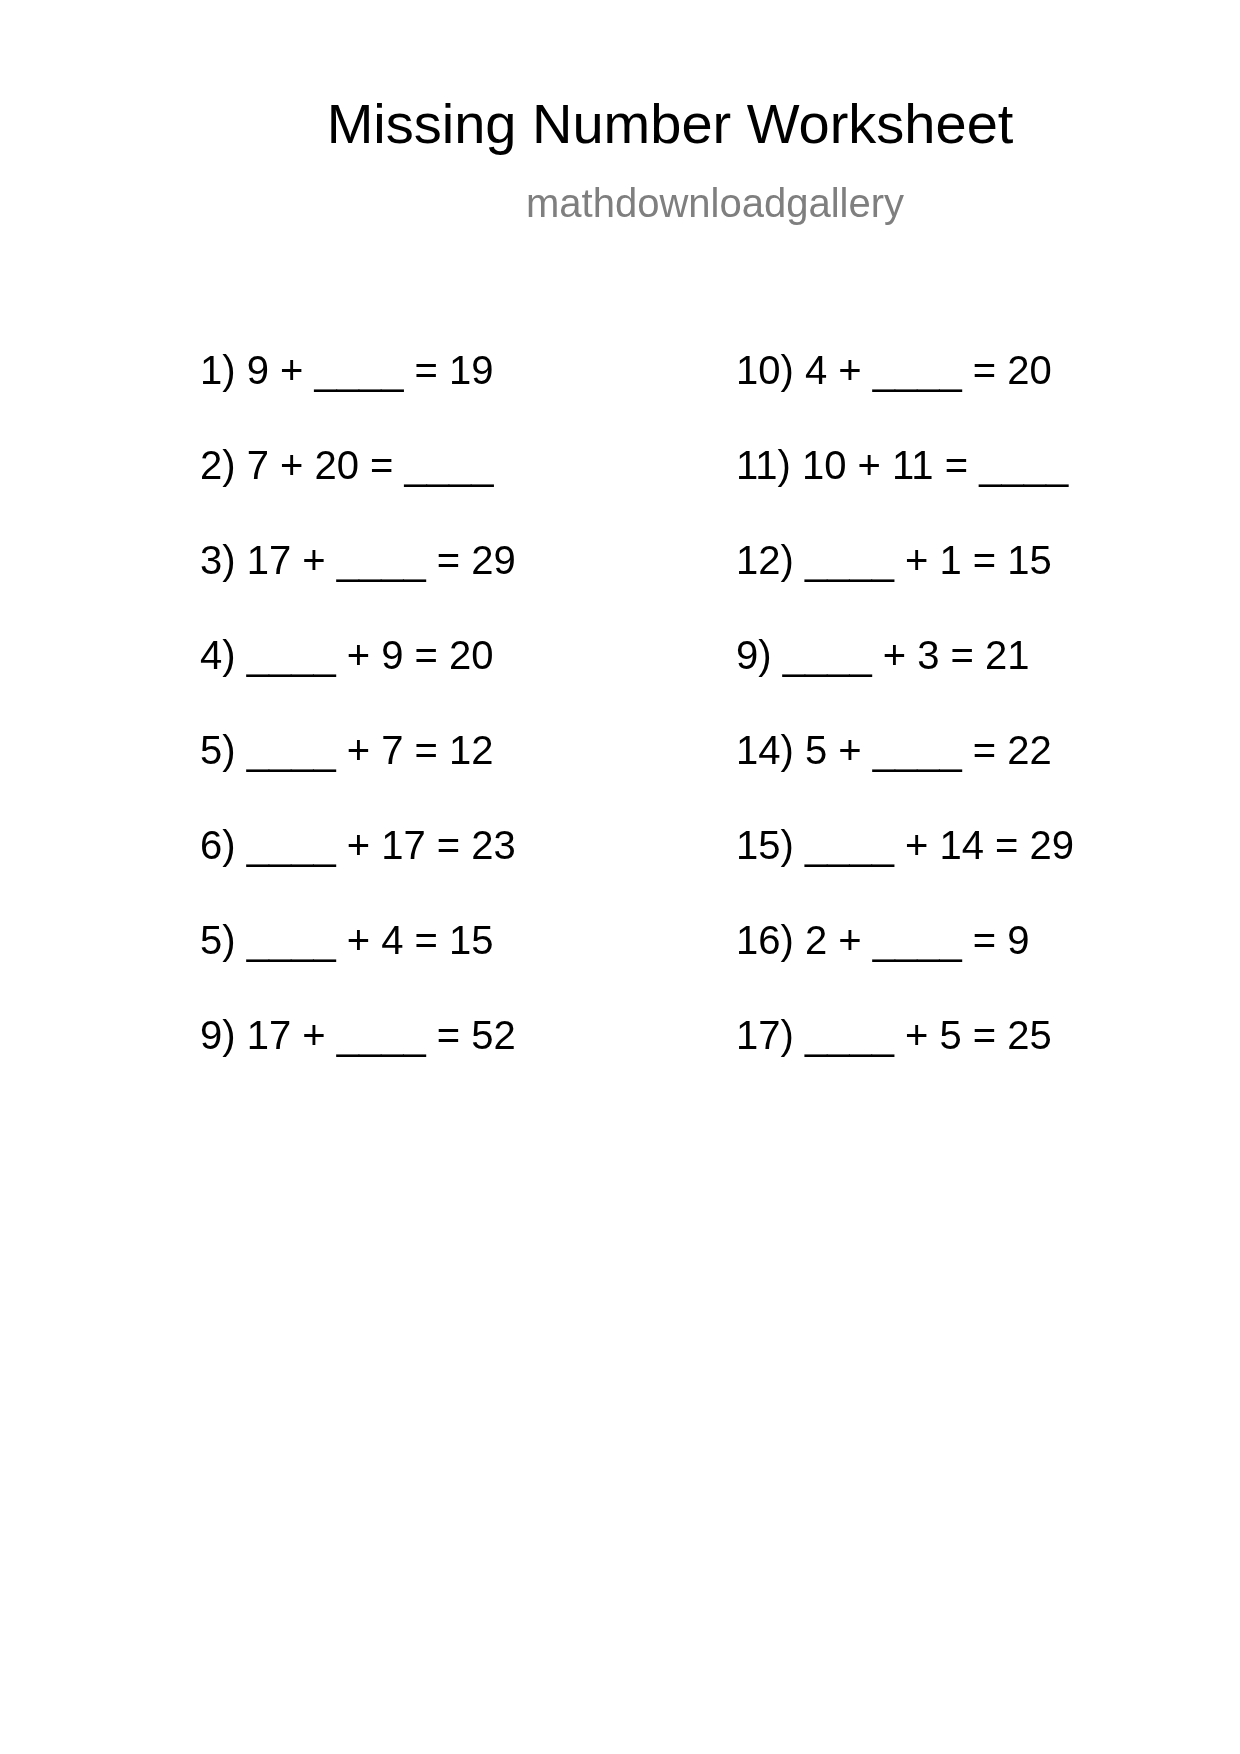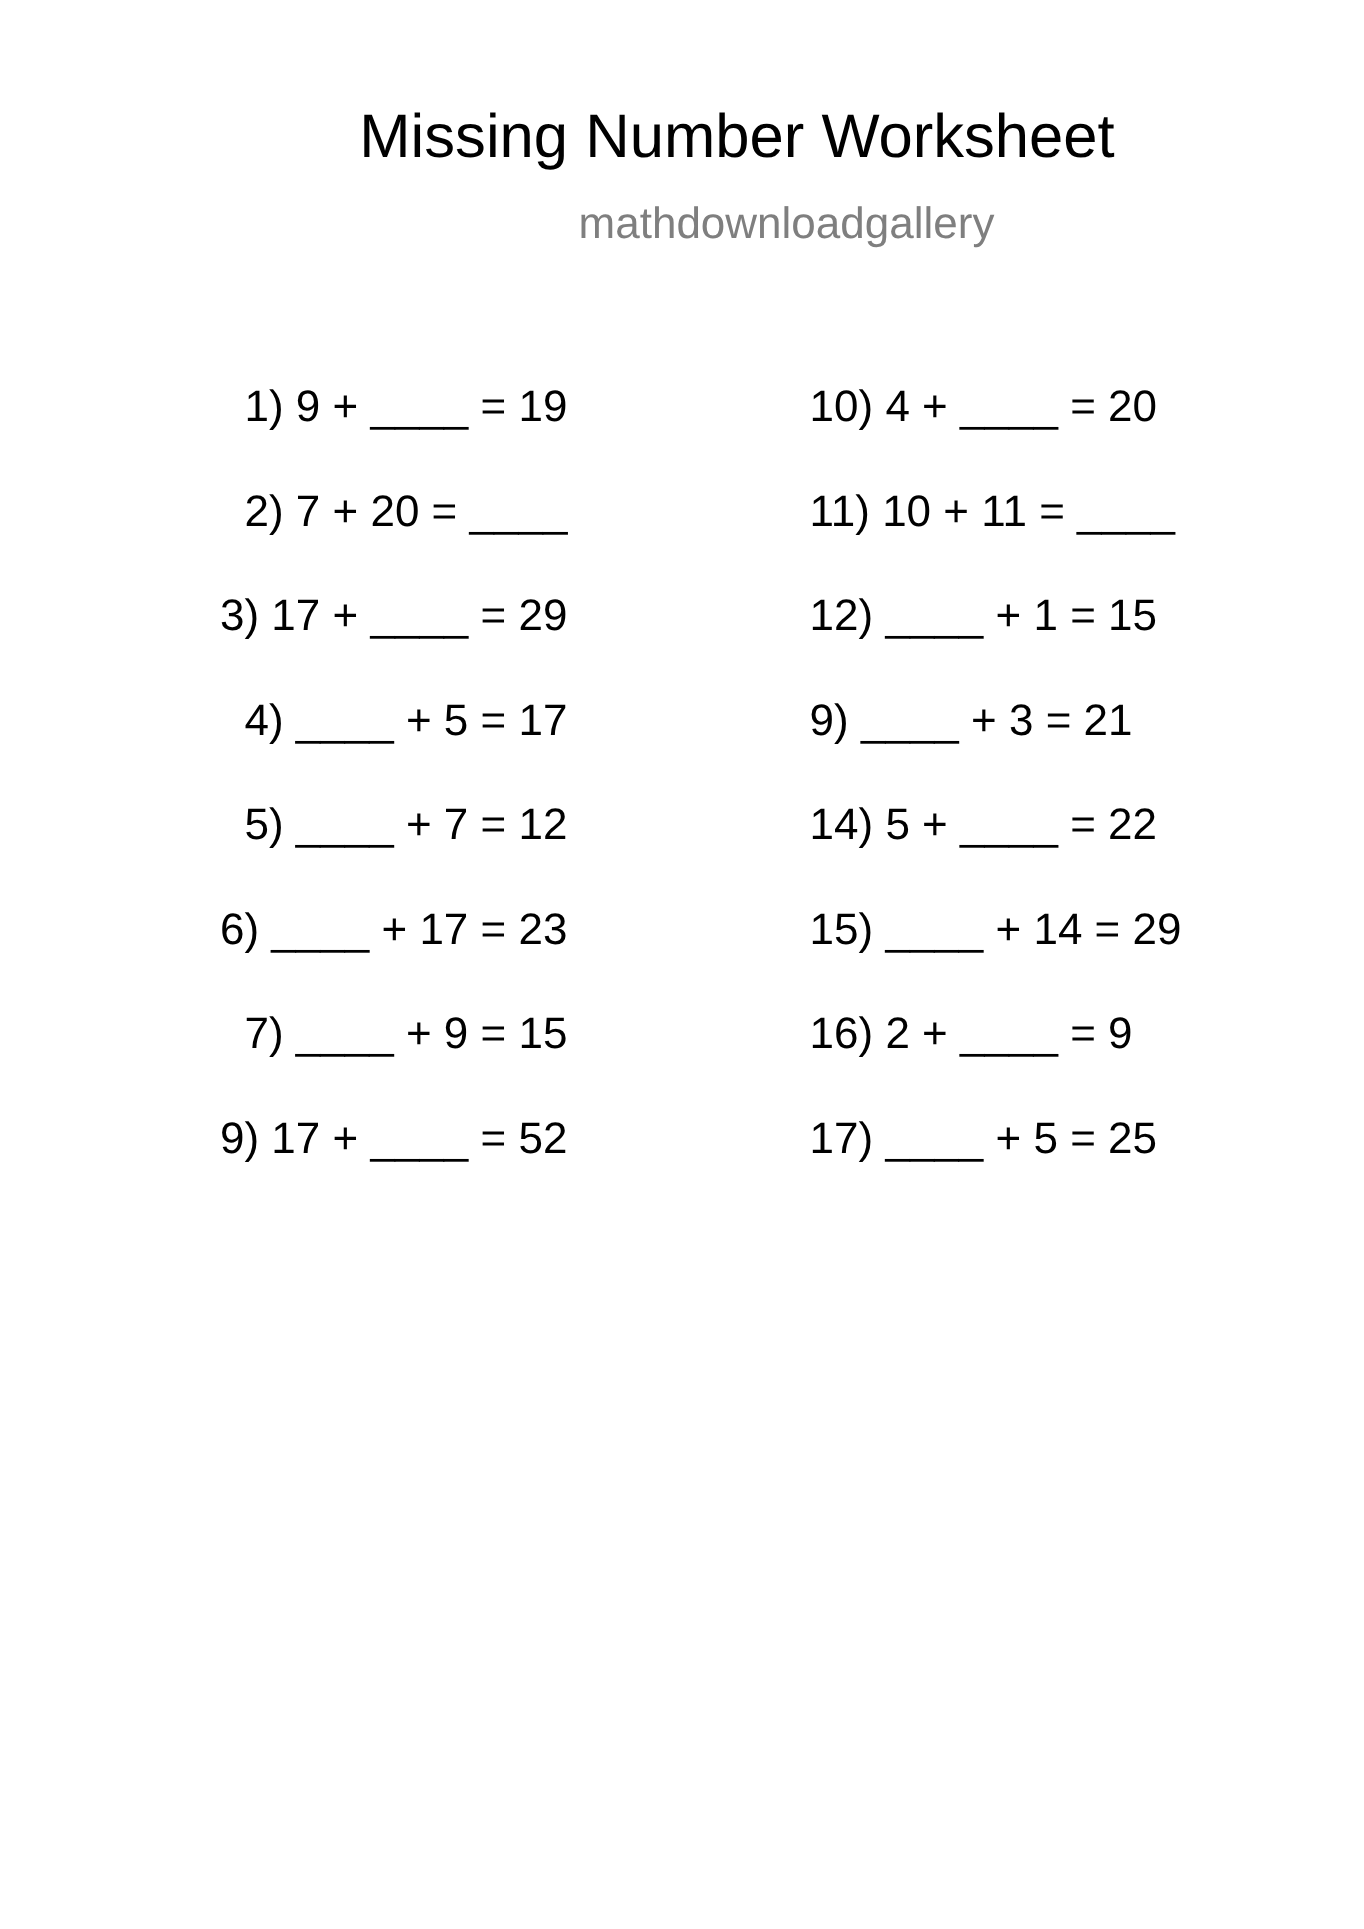--- a/index.html
+++ b/index.html
@@ -3,38 +3,38 @@
   <meta charset="utf-8">
   <style>
     html, body { margin: 0; padding: 0; background: #ffffff; }
     body { width: 1240px; height: 1754px; position: relative; overflow: hidden;
            font-family: "Liberation Sans", sans-serif; color: #000; }
     .title { position: absolute; left: 0; width: 1340px; top: 96px; text-align: center;
              font-size: 56px; line-height: 1; }
     .subtitle { position: absolute; left: 0; width: 1430px; top: 183px; text-align: center;
                 font-size: 40px; line-height: 1; color: #7f7f7f; }
     .col { position: absolute; top: 350px; }
-    .col.left { left: 200px; text-align: right; }
+    .col.left { left: 200px; }
     .col.right { left: 736px; }
     .problem { height: 95px; font-size: 40px; line-height: 1; white-space: pre; }
   </style>
 </head>
 <body>
 
 <div class="title">Missing Number Worksheet</div>
 <div class="subtitle">mathdownloadgallery</div>
 
 <div class="col left">
   <div class="problem">1) 9 + ____ = 19</div>
   <div class="problem">2) 7 + 20 = ____</div>
   <div class="problem">3) 17 + ____ = 29</div>
-  <div class="problem">4) ____ + 5 = 17</div>
+  <div class="problem">4) ____ + 9 = 20</div>
   <div class="problem">5) ____ + 7 = 12</div>
   <div class="problem">6) ____ + 17 = 23</div>
-  <div class="problem">7) ____ + 9 = 15</div>
+  <div class="problem">5) ____ + 4 = 15</div>
   <div class="problem">9) 17 + ____ = 52</div>
 </div>
 
 <div class="col right">
   <div class="problem">10) 4 + ____ = 20</div>
   <div class="problem">11) 10 + 11 = ____</div>
   <div class="problem">12) ____ + 1 = 15</div>
   <div class="problem">9) ____ + 3 = 21</div>
   <div class="problem">14) 5 + ____ = 22</div>
   <div class="problem">15) ____ + 14 = 29</div>

